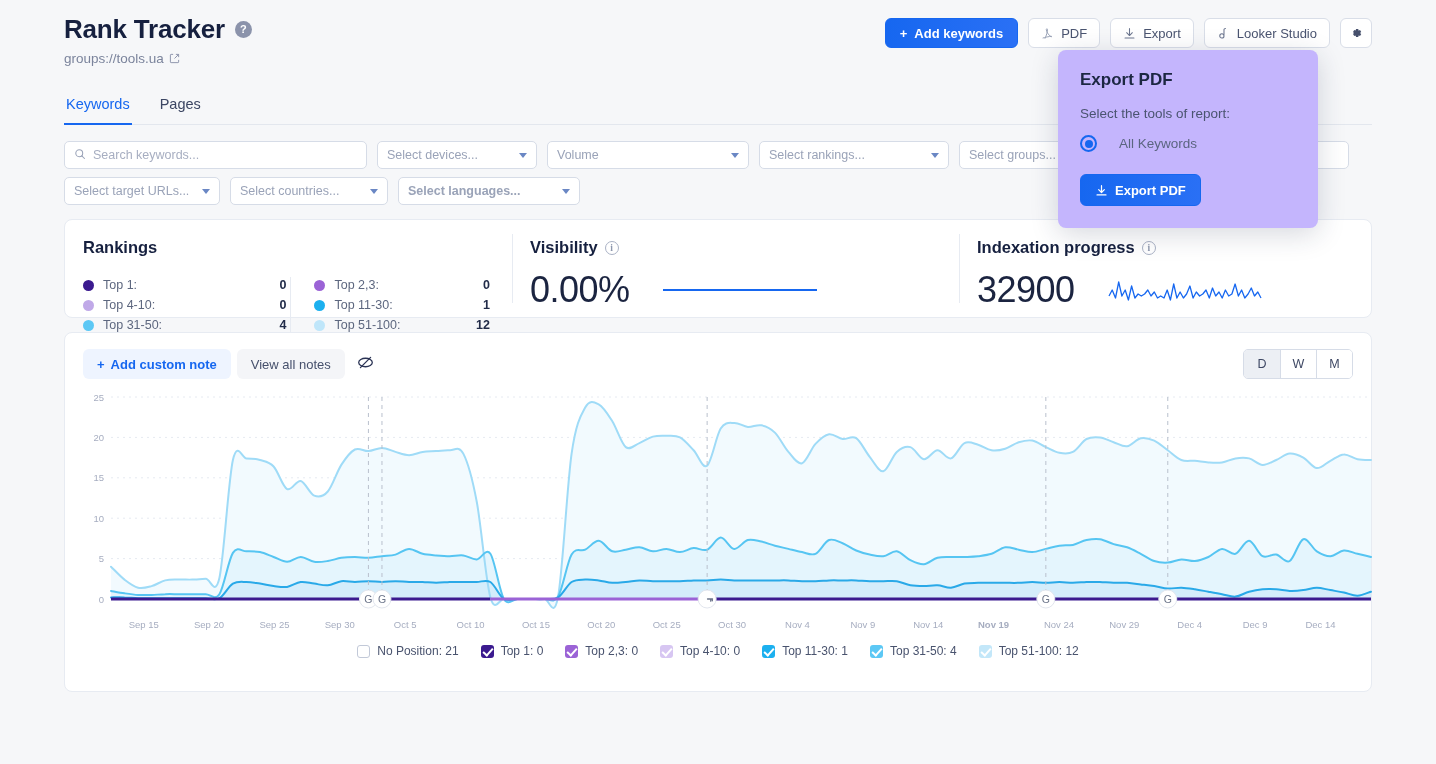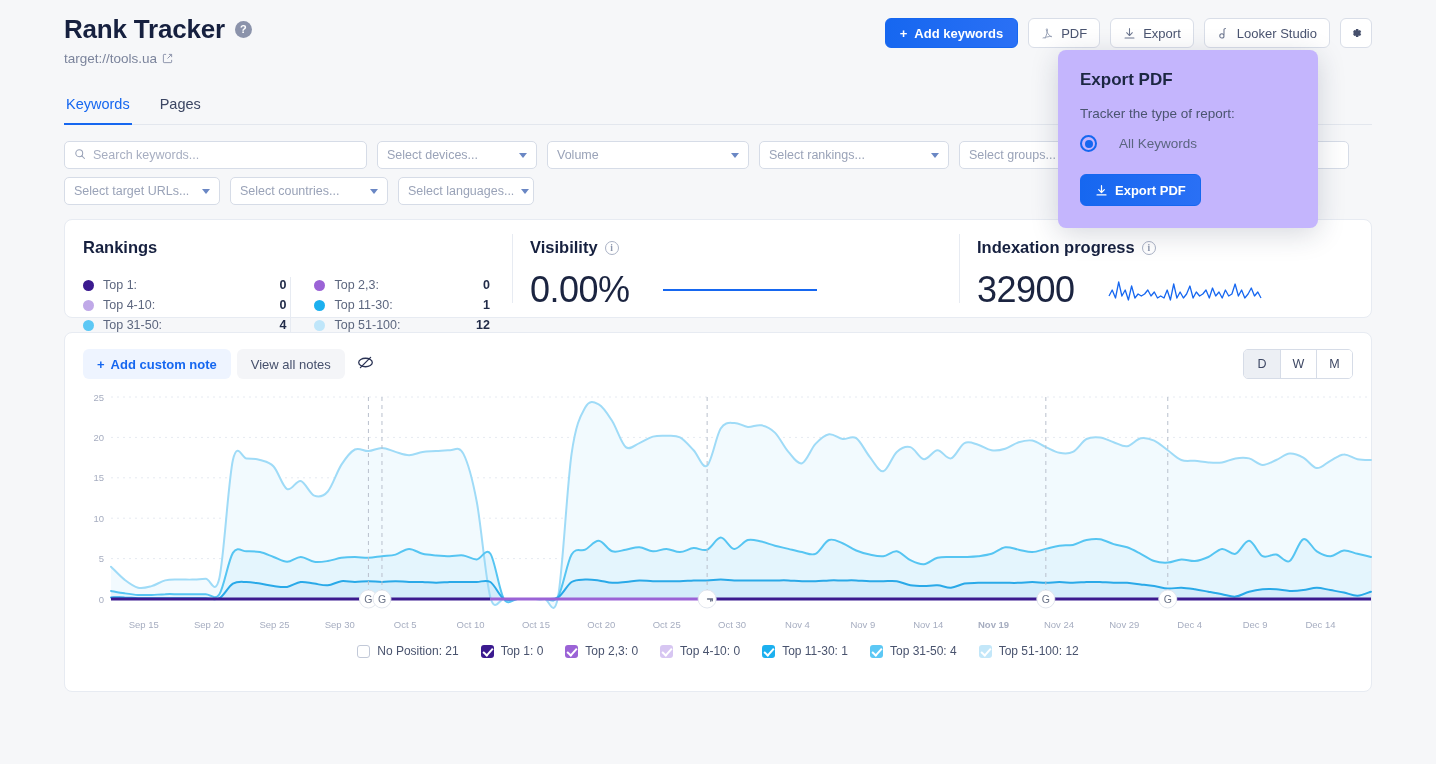--- a/index.html
+++ b/index.html
@@ -74,21 +74,21 @@
   }
   .field .cap { flex: 1; }
   .field.search { width: 303px; color: #a7aec1; }
   .field.devices { width: 160px; }
   .field.volume { width: 202px; }
   .field.rankings { width: 190px; }
   .field.groups { width: 190px; }
   .field.date { width: 190px; color: #46507a; }
   .field.urls { width: 156px; }
   .field.countries { width: 158px; }
-  .field.languages { width: 136px; }
+  .field.languages { width: 182px; font-weight: bold; }
   .caret { width: 0; height: 0; border-left: 4.5px solid transparent; border-right: 4.5px solid transparent; border-top: 5px solid #6a87c4; }
 
   
   .cards {
     margin-top: 14px; background: #fff; border: 1px solid #e7ebf2; border-radius: 8px;
     display: flex; height: 99px;
   }
   .card { padding: 18px 22px 0 18px; position: relative; }
   .card + .card::before {
     content: ""; position: absolute; left: 0; top: 14px; bottom: 14px; width: 1px; background: #e7ebf2;
@@ -157,21 +157,21 @@
 
 <div class="page">
 
   <div class="header-row">
     <div class="title-block">
       <div class="title-line">
         <div class="page-title">Rank Tracker</div>
         <span class="help-icon">?</span>
       </div>
       <div class="site-line">
-        <span>target://tools.ua</span>
+        <span>groups://tools.ua</span>
         <span class="ext-icon">
           <svg width="11" height="11" viewBox="0 0 16 16">
               <path d="M6 2H3a1 1 0 0 0-1 1v10a1 1 0 0 0 1 1h10a1 1 0 0 0 1-1v-3" fill="none" stroke="#8b93ab" stroke-width="1.4"></path>
               <path d="M10 2h4v4M14 2L8 8" fill="none" stroke="#8b93ab" stroke-width="1.4"></path>
             </svg>
         </span>
       </div>
     </div>
 
     <div class="actions">
@@ -210,21 +210,21 @@
               <path fill="#46506c" d="M8 5.2A2.8 2.8 0 1 0 8 10.8 2.8 2.8 0 0 0 8 5.2zm0 4.2a1.4 1.4 0 1 1 0-2.8 1.4 1.4 0 0 1 0 2.8z"></path>
               <path fill="#46506c" d="M14 9.1l-1.2-.7a4.9 4.9 0 0 0 0-.8l1.2-.7-1.4-2.4-1.2.7a5 5 0 0 0-.7-.4V3.4H7.9v1.4a5 5 0 0 0-.7.4l-1.2-.7-1.4 2.4 1.2.7a4.9 4.9 0 0 0 0 .8l-1.2.7 1.4 2.4 1.2-.7c.2.2.5.3.7.4v1.4h2.8v-1.4c.2-.1.5-.2.7-.4l1.2.7L14 9.1z"></path>
             </svg>
         </span>
       </div>
     </div>
   </div>
 
   <div class="popover">
     <div class="popover-title">Export PDF</div>
-    <div class="popover-sub">Tracker the type of report:</div>
+    <div class="popover-sub">Select the tools of report:</div>
     <div class="radio-row">
       <span class="radio"></span>
       <span class="radio-label">All Keywords</span>
     </div>
     <div class="btn primary">
       <span>
         <svg width="13" height="13" viewBox="0 0 16 16">
             <path d="M8 2v8M4.5 7L8 10.5 11.5 7M2.5 13.5h11" fill="none" stroke="#fff" stroke-width="1.5" stroke-linecap="round" stroke-linejoin="round"></path>
           </svg>
       </span>

